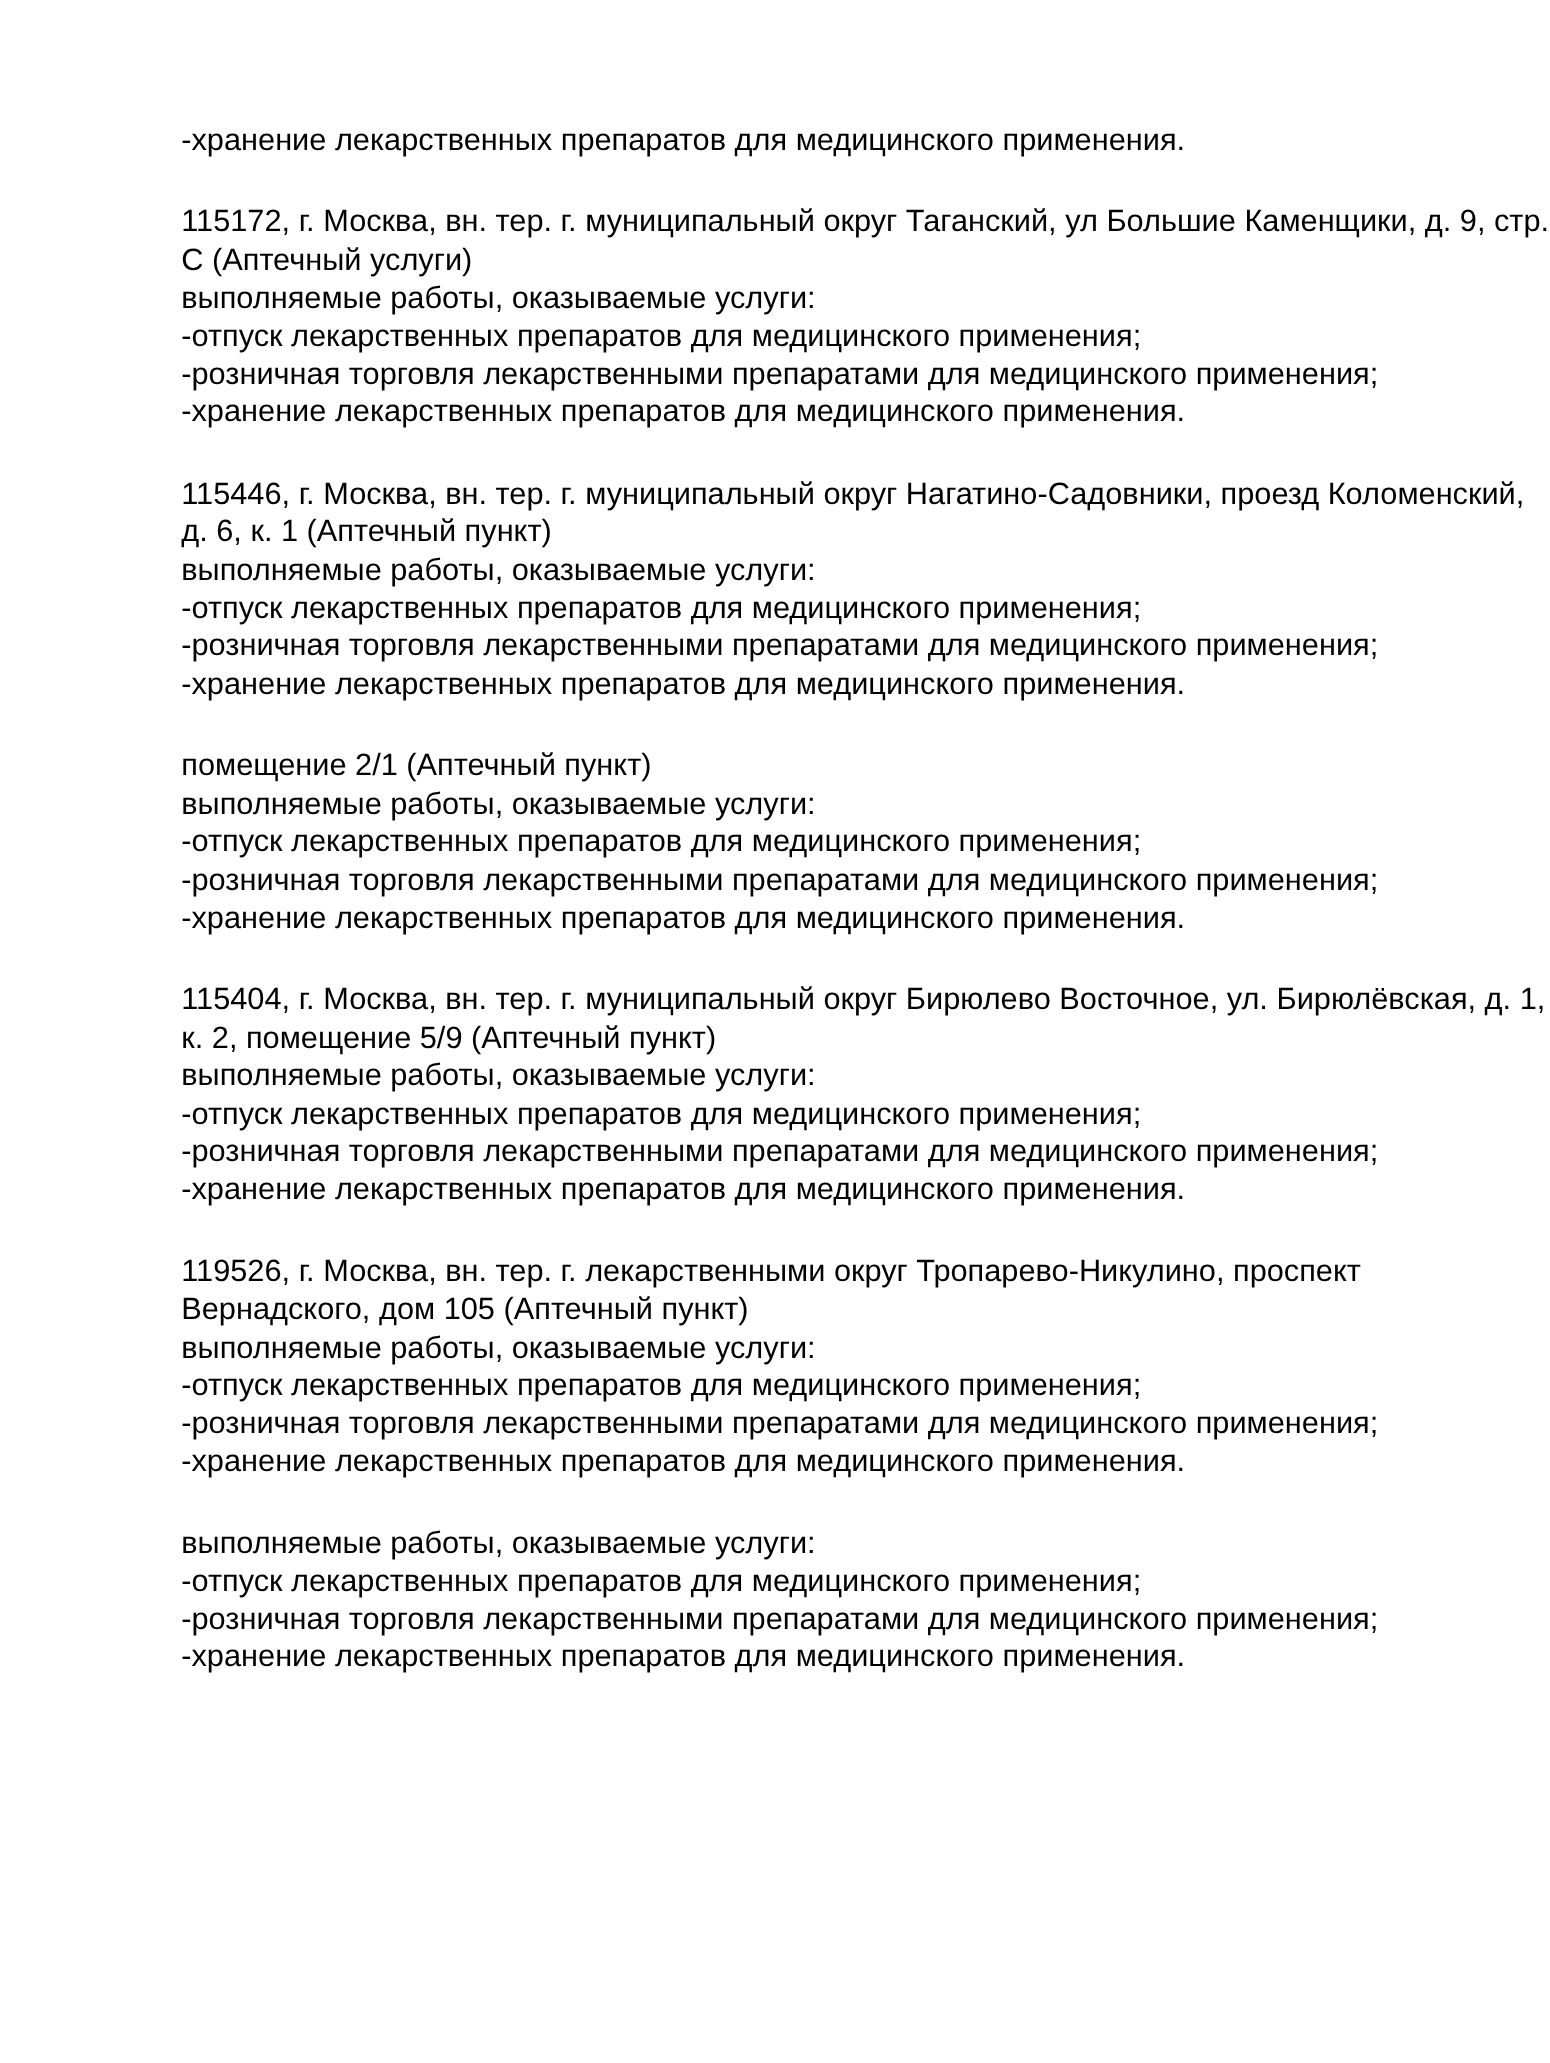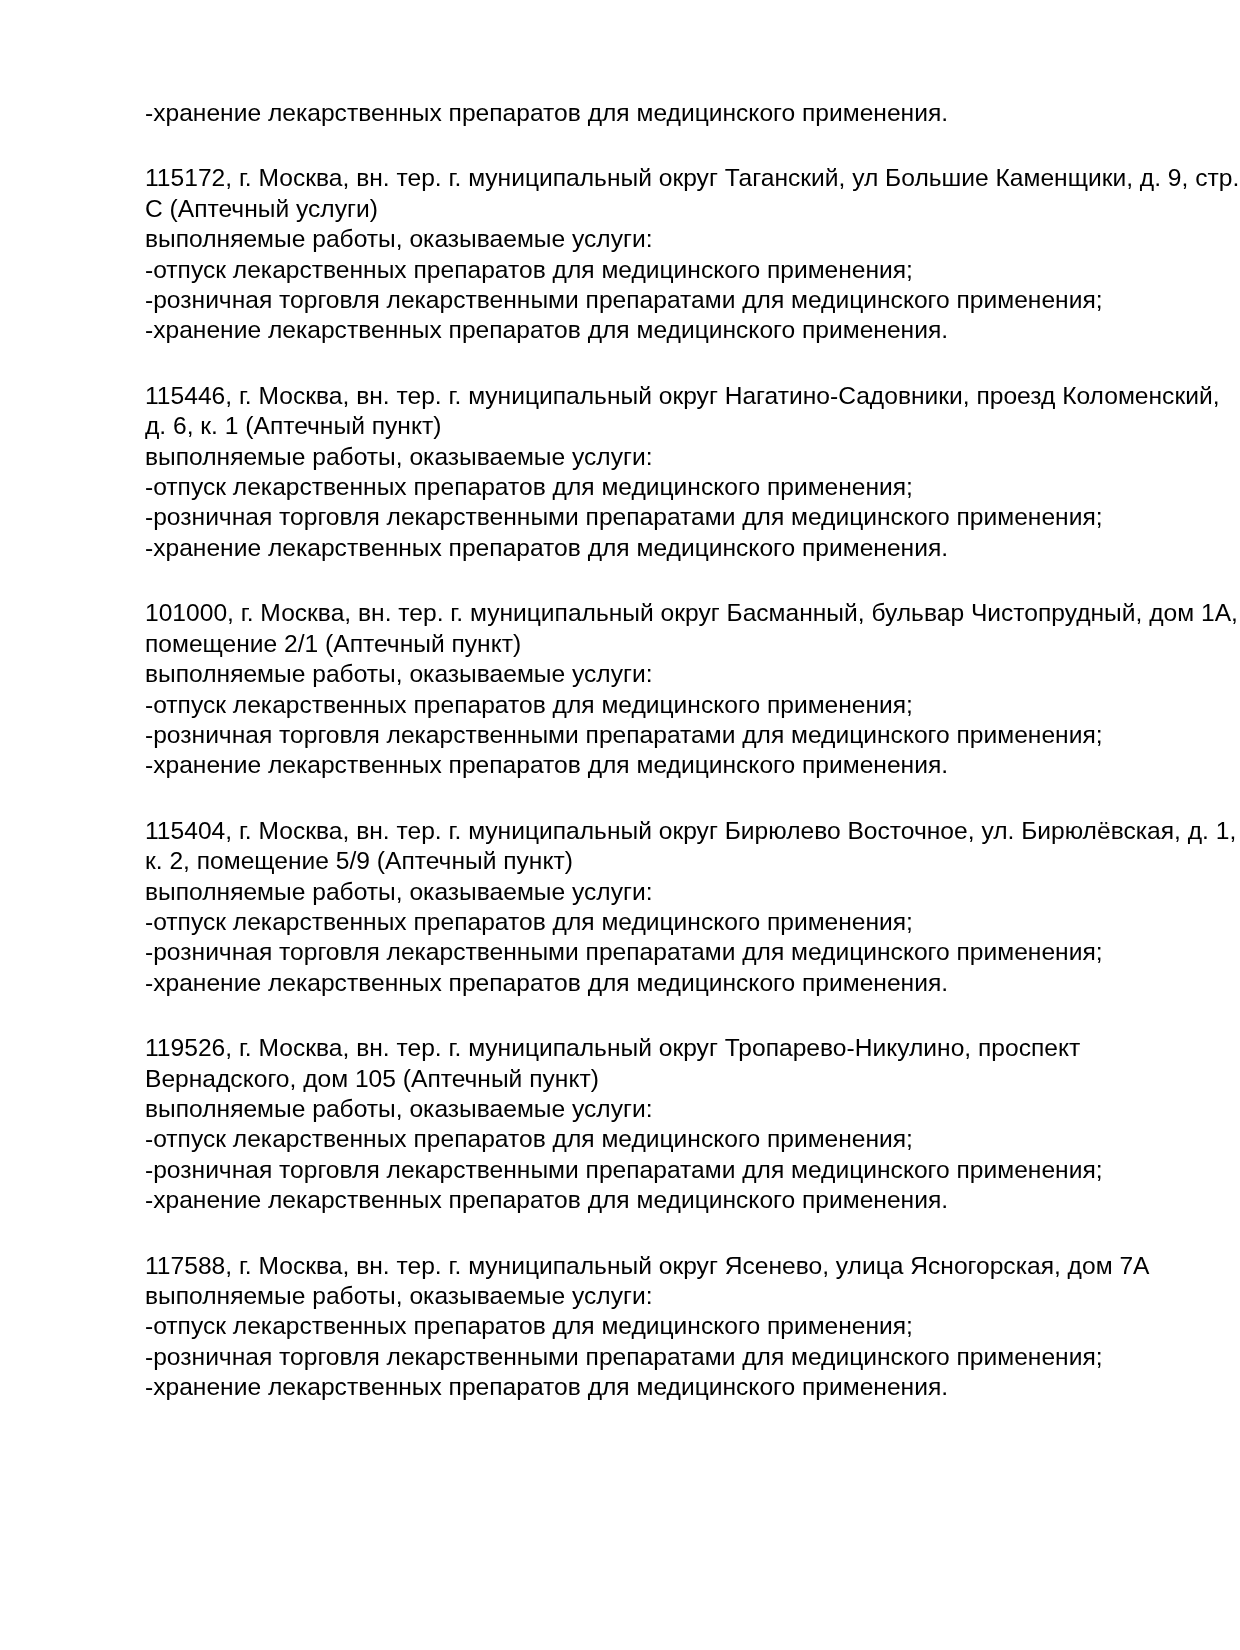--- a/index.html
+++ b/index.html
@@ -48,47 +48,45 @@
   <section class="entry">
     <div class="line">115446, г. Москва, вн. тер. г. муниципальный округ Нагатино-Садовники, проезд Коломенский,</div>
     <div class="line">д. 6, к. 1 (Аптечный пункт)</div>
     <div class="line">выполняемые работы, оказываемые услуги:</div>
     <div class="line">-отпуск лекарственных препаратов для медицинского применения;</div>
     <div class="line">-розничная торговля лекарственными препаратами для медицинского применения;</div>
     <div class="line">-хранение лекарственных препаратов для медицинского применения.</div>
   </section>
 
   <section class="entry">
-    <div class="line">101000, г. Москва, вн. тер. г. муниципальный округ Басманный, бульвар Чистопрудный, дом 1А,</div>
     <div class="line">помещение 2/1 (Аптечный пункт)</div>
     <div class="line">выполняемые работы, оказываемые услуги:</div>
     <div class="line">-отпуск лекарственных препаратов для медицинского применения;</div>
     <div class="line">-розничная торговля лекарственными препаратами для медицинского применения;</div>
     <div class="line">-хранение лекарственных препаратов для медицинского применения.</div>
   </section>
 
   <section class="entry">
     <div class="line">115404, г. Москва, вн. тер. г. муниципальный округ Бирюлево Восточное, ул. Бирюлёвская, д. 1,</div>
     <div class="line">к. 2, помещение 5/9 (Аптечный пункт)</div>
     <div class="line">выполняемые работы, оказываемые услуги:</div>
     <div class="line">-отпуск лекарственных препаратов для медицинского применения;</div>
     <div class="line">-розничная торговля лекарственными препаратами для медицинского применения;</div>
     <div class="line">-хранение лекарственных препаратов для медицинского применения.</div>
   </section>
 
   <section class="entry">
-    <div class="line">119526, г. Москва, вн. тер. г. муниципальный округ Тропарево-Никулино, проспект</div>
+    <div class="line">119526, г. Москва, вн. тер. г. лекарственными округ Тропарево-Никулино, проспект</div>
     <div class="line">Вернадского, дом 105 (Аптечный пункт)</div>
     <div class="line">выполняемые работы, оказываемые услуги:</div>
     <div class="line">-отпуск лекарственных препаратов для медицинского применения;</div>
     <div class="line">-розничная торговля лекарственными препаратами для медицинского применения;</div>
     <div class="line">-хранение лекарственных препаратов для медицинского применения.</div>
   </section>
 
   <section class="entry">
-    <div class="line">117588, г. Москва, вн. тер. г. муниципальный округ Ясенево, улица Ясногорская, дом 7А</div>
     <div class="line">выполняемые работы, оказываемые услуги:</div>
     <div class="line">-отпуск лекарственных препаратов для медицинского применения;</div>
     <div class="line">-розничная торговля лекарственными препаратами для медицинского применения;</div>
     <div class="line">-хранение лекарственных препаратов для медицинского применения.</div>
   </section>
 
 </div>
 
 </body></html>

